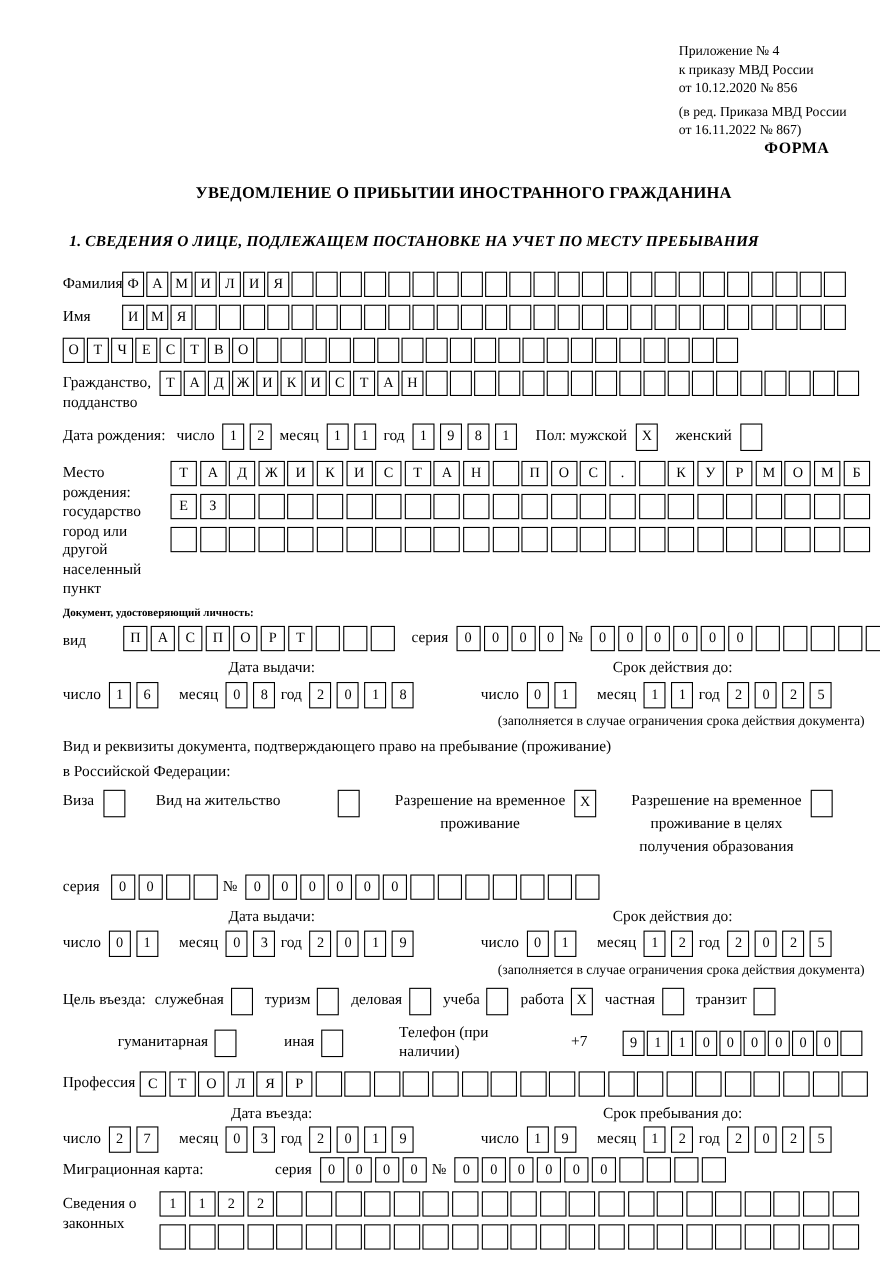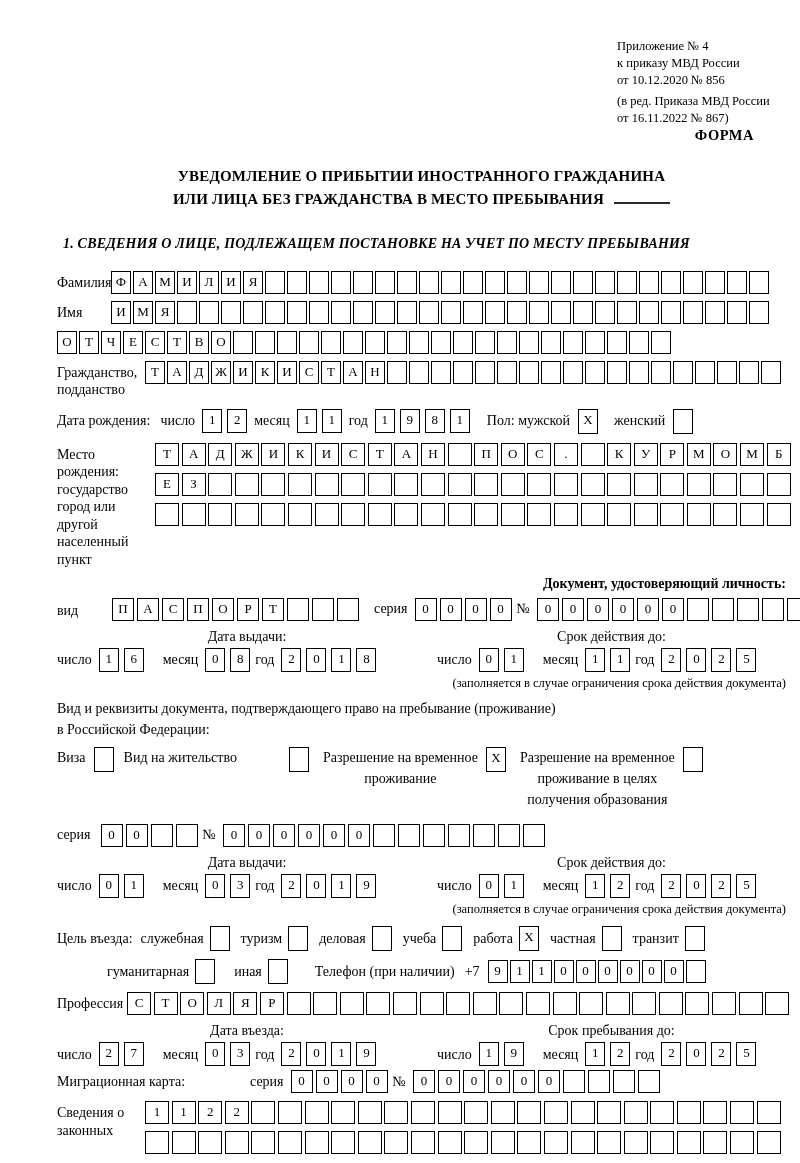--- a/index.html
+++ b/index.html
@@ -42,48 +42,47 @@
   .dhead .lhalf{width:380px;text-align:center;}
   .dhead .rhalf{flex:1;text-align:center;}
   .drow{display:flex;align-items:center;margin-bottom:4px;}
   .dgroup{display:flex;align-items:center;}
   .dgroup.wleft{width:380px;}
   .dgroup .t{margin:0 7px 0 0;}
   .dgroup .t2{margin:0 7px 0 14px;}
   .note-r{text-align:right;font-size:12.5px;margin:0 0 8px 0;}
   .intro{margin:4px 0 2px 0;}
   .perm-row{display:flex;align-items:flex-start;margin:8px 0 14px 0;}
-  .perm-item{display:flex;align-items:flex-start;margin-right:2px;}
+  .perm-item{display:flex;align-items:flex-start;margin-right:20px;}
   .perm-item .plabel{text-align:center;line-height:1.5;margin-right:8px;}
   .perm-item .plabel span{display:block;}
   .opt{display:flex;align-items:center;margin-right:11px;}
   .opt .olabel{margin-right:6px;}
   .optrow{display:flex;align-items:center;margin-bottom:8px;}
-  .indent50{margin-left:50px;}
+  .indent50{margin-left:50px;gap:24px;}
   .phone-lbl{margin:0 10px 0 16px;}
-  .dochead{text-align:right;font-weight:bold;font-size:14px;margin:2px 0 5px 0;}
+  .dochead{text-align:left;font-weight:bold;font-size:10px;margin:2px 0 5px 0;}
   .sexlbl{margin:3px 8px 0 12px;}
   .sexlbl2{margin:3px 8px 0 16px;}
 </style>
 </head>
 <body>
 
 <div class="annex">
   <div>Приложение № 4</div>
   <div>к приказу МВД России</div>
   <div>от 10.12.2020 № 856</div>
   <div style="margin-top:4px;">(в ред. Приказа МВД России</div>
   <div>от 16.11.2022 № 867)</div>
 </div>
 
 <div class="forma">ФОРМА</div>
 
 <div class="title">
   <div>УВЕДОМЛЕНИЕ О ПРИБЫТИИ ИНОСТРАННОГО ГРАЖДАНИНА</div>
-  <div><span>ИЛИ ЛИЦА БЕЗ ГРАЖДАНСТВА В МЕСТО ПРЕБЫВАНИЯ</span><span class="blankline"></span></div>
 </div>
 
 <div class="sec1">1. СВЕДЕНИЯ О ЛИЦЕ, ПОДЛЕЖАЩЕМ ПОСТАНОВКЕ НА УЧЕТ ПО МЕСТУ ПРЕБЫВАНИЯ</div>
 
 <div class="row">
   <span class="lbl w54">Фамилия</span>
   <span class="cells"><span class="cell">Ф</span><span class="cell">А</span><span class="cell">М</span><span class="cell">И</span><span class="cell">Л</span><span class="cell">И</span><span class="cell">Я</span><span class="cell"></span><span class="cell"></span><span class="cell"></span><span class="cell"></span><span class="cell"></span><span class="cell"></span><span class="cell"></span><span class="cell"></span><span class="cell"></span><span class="cell"></span><span class="cell"></span><span class="cell"></span><span class="cell"></span><span class="cell"></span><span class="cell"></span><span class="cell"></span><span class="cell"></span><span class="cell"></span><span class="cell"></span><span class="cell"></span><span class="cell"></span><span class="cell"></span><span class="cell"></span></span>
 </div>
 
 <div class="row">

